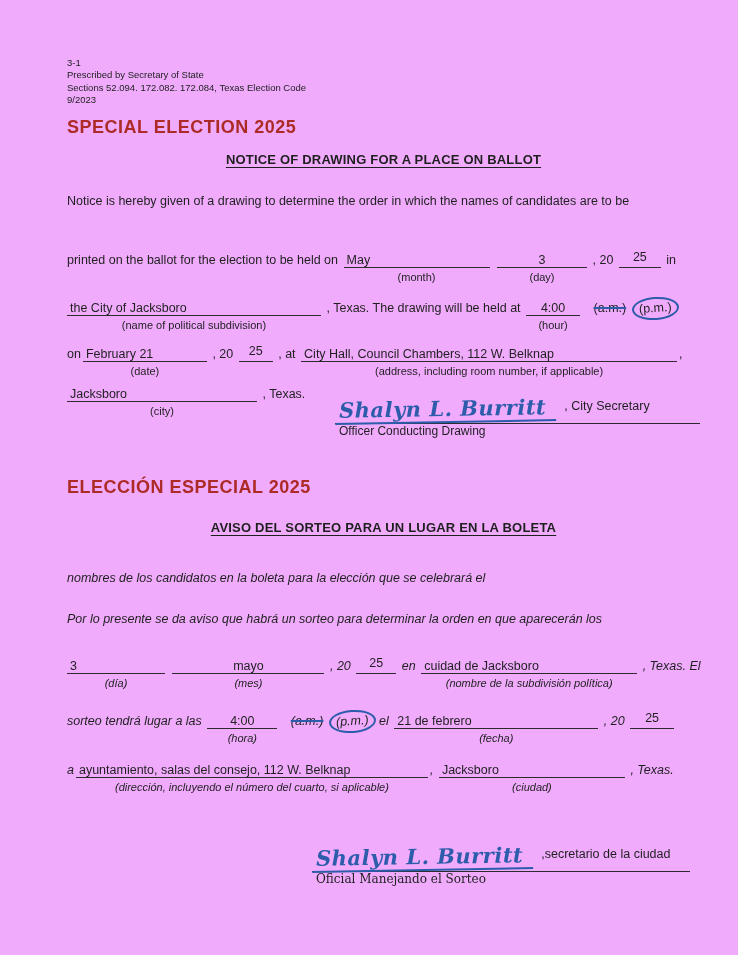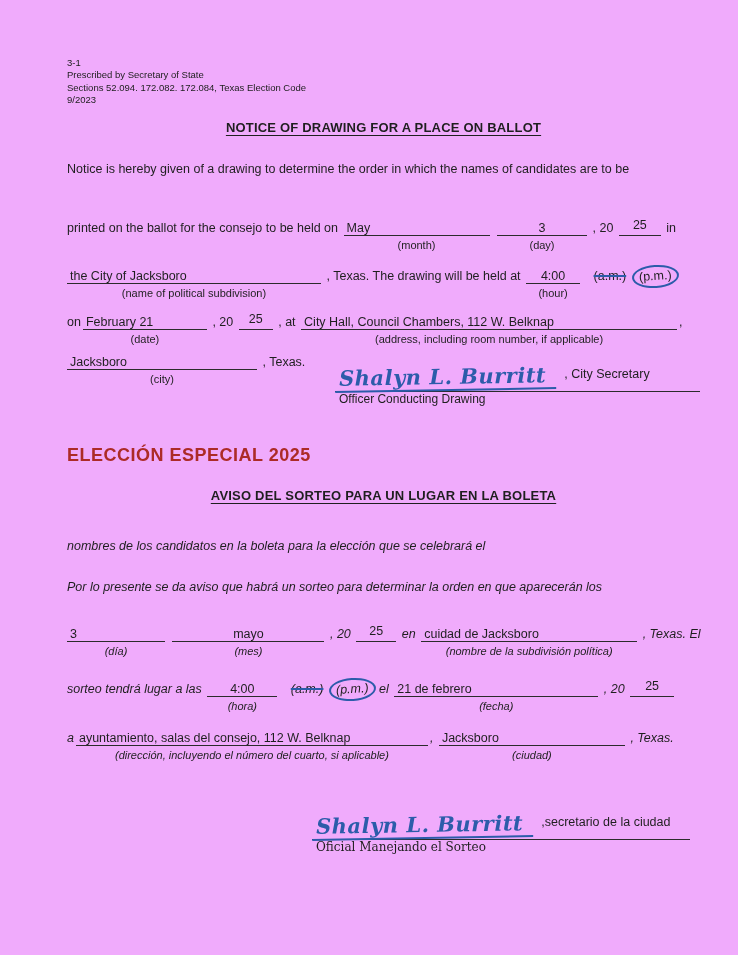--- a/index.html
+++ b/index.html
@@ -99,29 +99,30 @@
 
 <div class="page">
 
   <div class="tinyhdr">
     <div>3-1</div>
     <div>Prescribed by Secretary of State</div>
     <div>Sections 52.094. 172.082. 172.084, Texas Election Code</div>
     <div>9/2023</div>
   </div>
 
+  <div class="red-heading">SPECIAL ELECTION 2025</div>
 
   <div class="center-title">
     <span class="ul">NOTICE OF DRAWING FOR A PLACE ON BALLOT</span>
   </div>
 
   <div class="intro" style="margin-top:27px;">Notice is hereby given of a drawing to determine the order in which the names of candidates are to be</div>
 
   <div class="fline" style="margin-top:30px;">
-    <span>printed on the ballot for the consejo to be held on</span>
+    <span>printed on the ballot for the election to be held on</span>
     <span class="blank left" style="width:140px;margin-top:15px;">
       <span class="val">May</span>
       <span class="cap">(month)</span>
     </span>
     <span class="blank" style="width:84px;">
       <span class="val">3</span>
       <span class="cap">(day)</span>
     </span>
     <span>, 20</span>
     <span class="blank" style="width:36px;">

